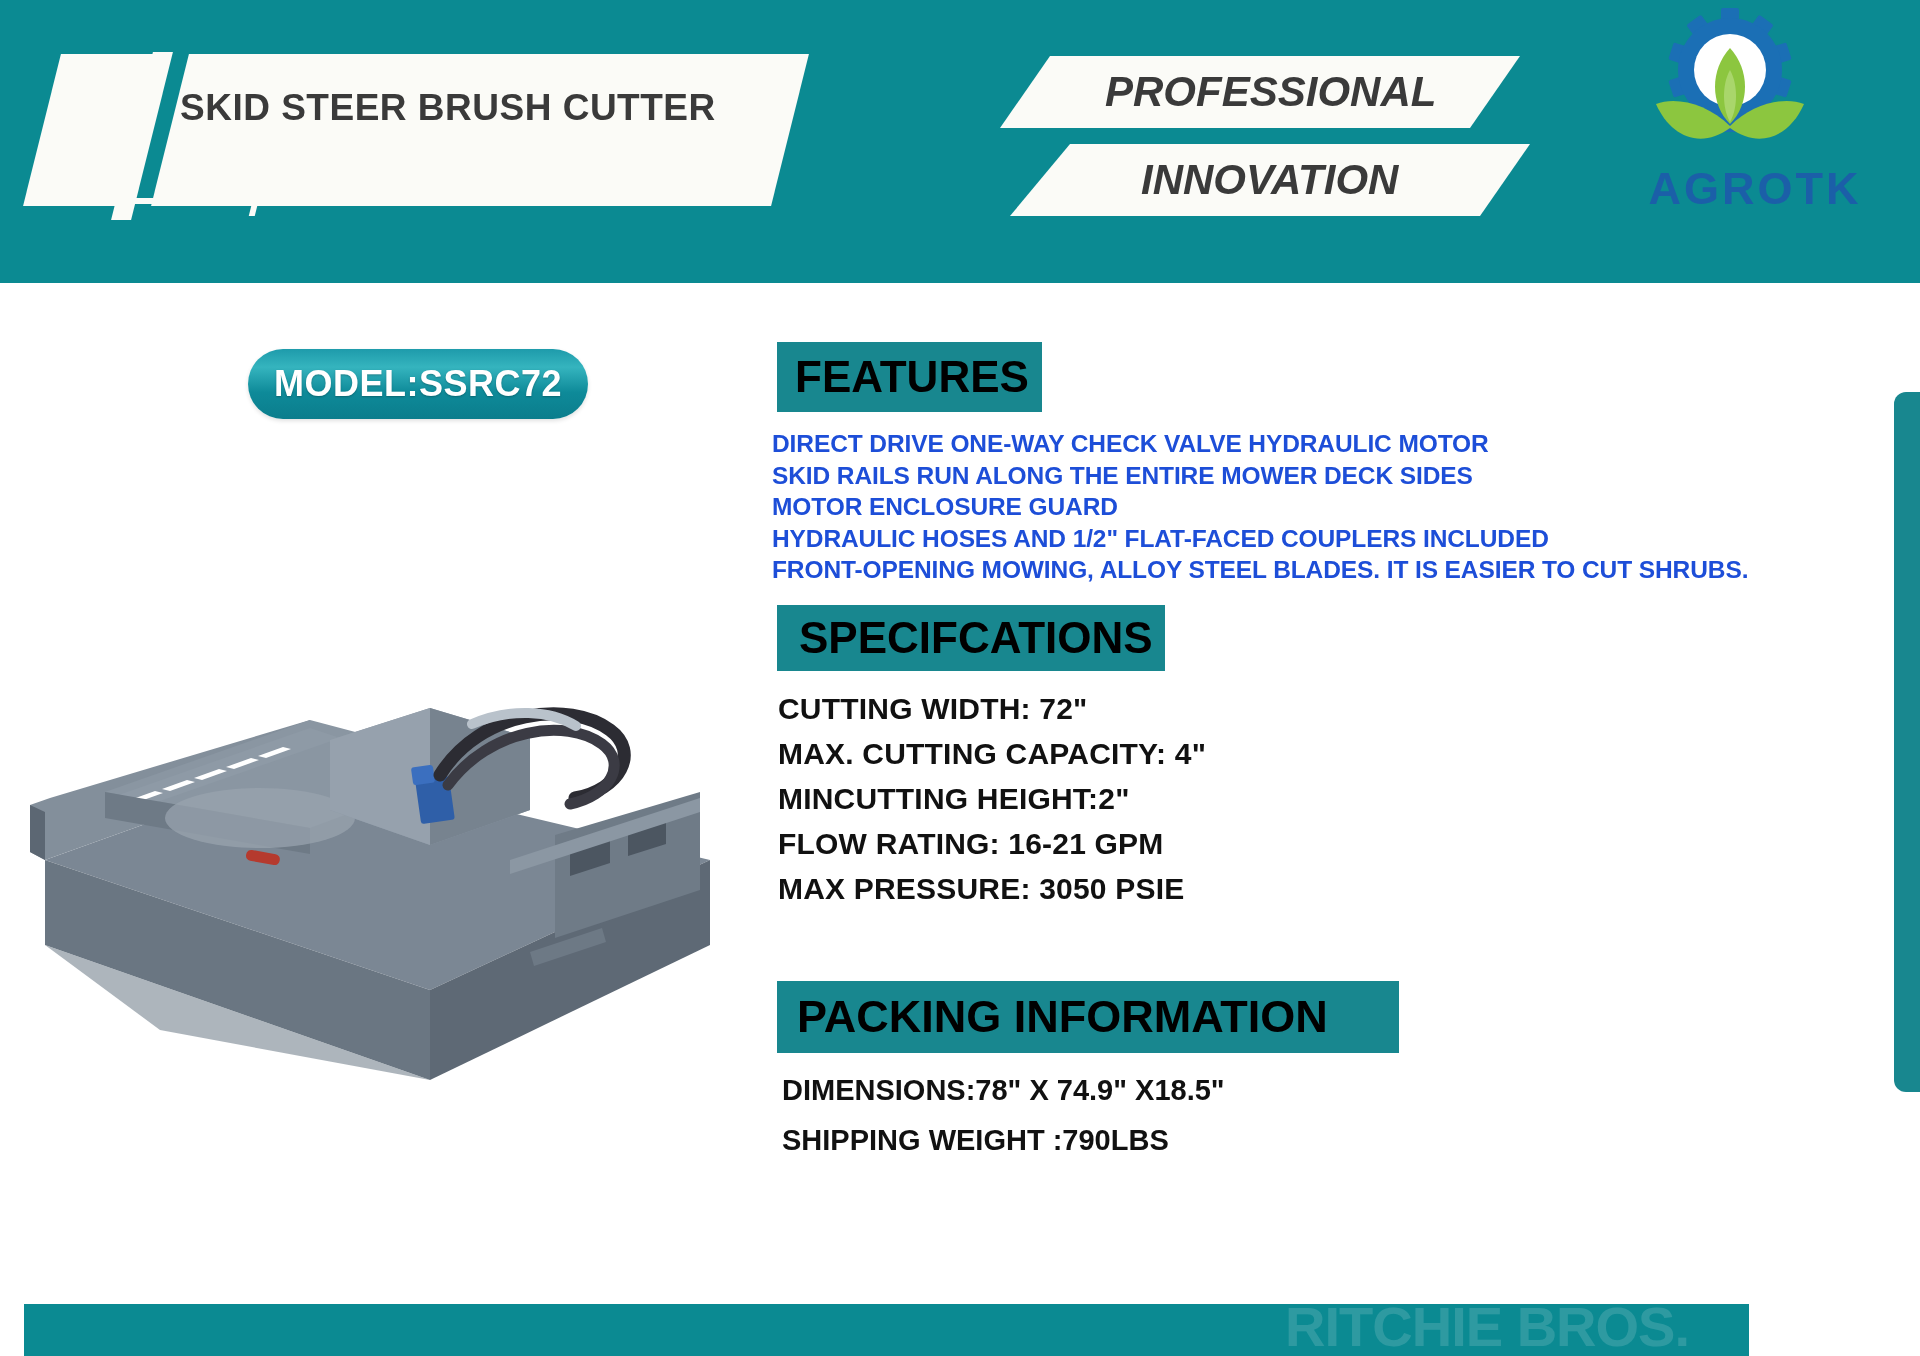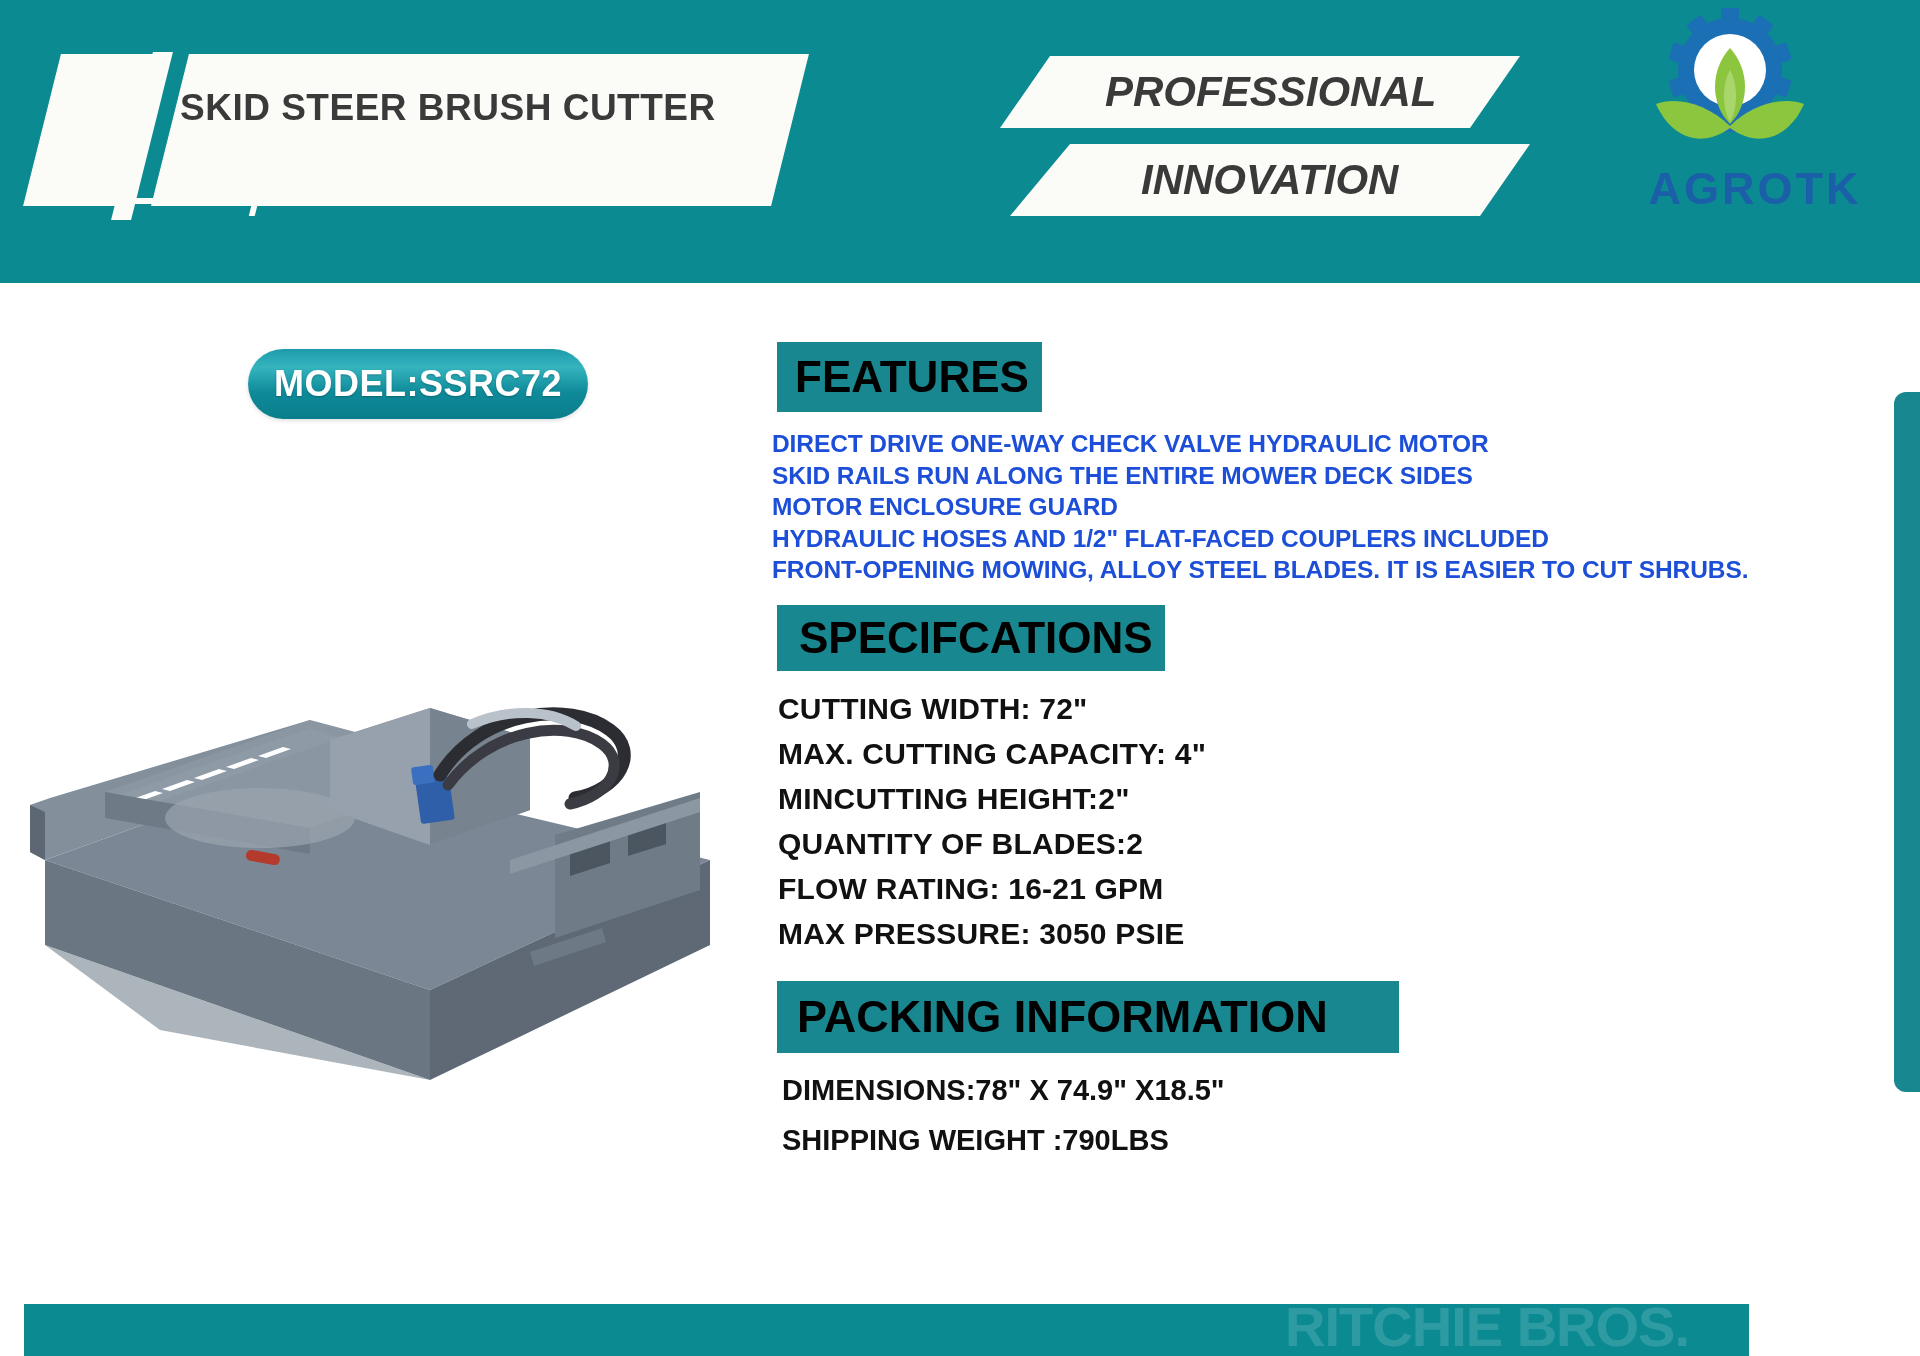--- a/index.html
+++ b/index.html
@@ -251,21 +251,20 @@
   <div>FRONT-OPENING MOWING, ALLOY STEEL BLADES. IT IS EASIER TO CUT SHRUBS.</div>
 </div>
 
 <div class="band band-specs">
   <span>SPECIFCATIONS</span>
 </div>
 <div class="spec-list">
   <div>CUTTING WIDTH: 72"</div>
   <div>MAX. CUTTING CAPACITY: 4"</div>
   <div>MINCUTTING HEIGHT:2"</div>
-  <div>QUANTITY OF BLADES:2</div>
   <div>FLOW RATING: 16-21 GPM</div>
   <div>MAX PRESSURE: 3050 PSIE</div>
 </div>
 
 <div class="band band-packing">
   <span>PACKING INFORMATION</span>
 </div>
 <div class="pack-list">
   <div>DIMENSIONS:78" X 74.9" X18.5"</div>
   <div>SHIPPING WEIGHT :790LBS</div>

